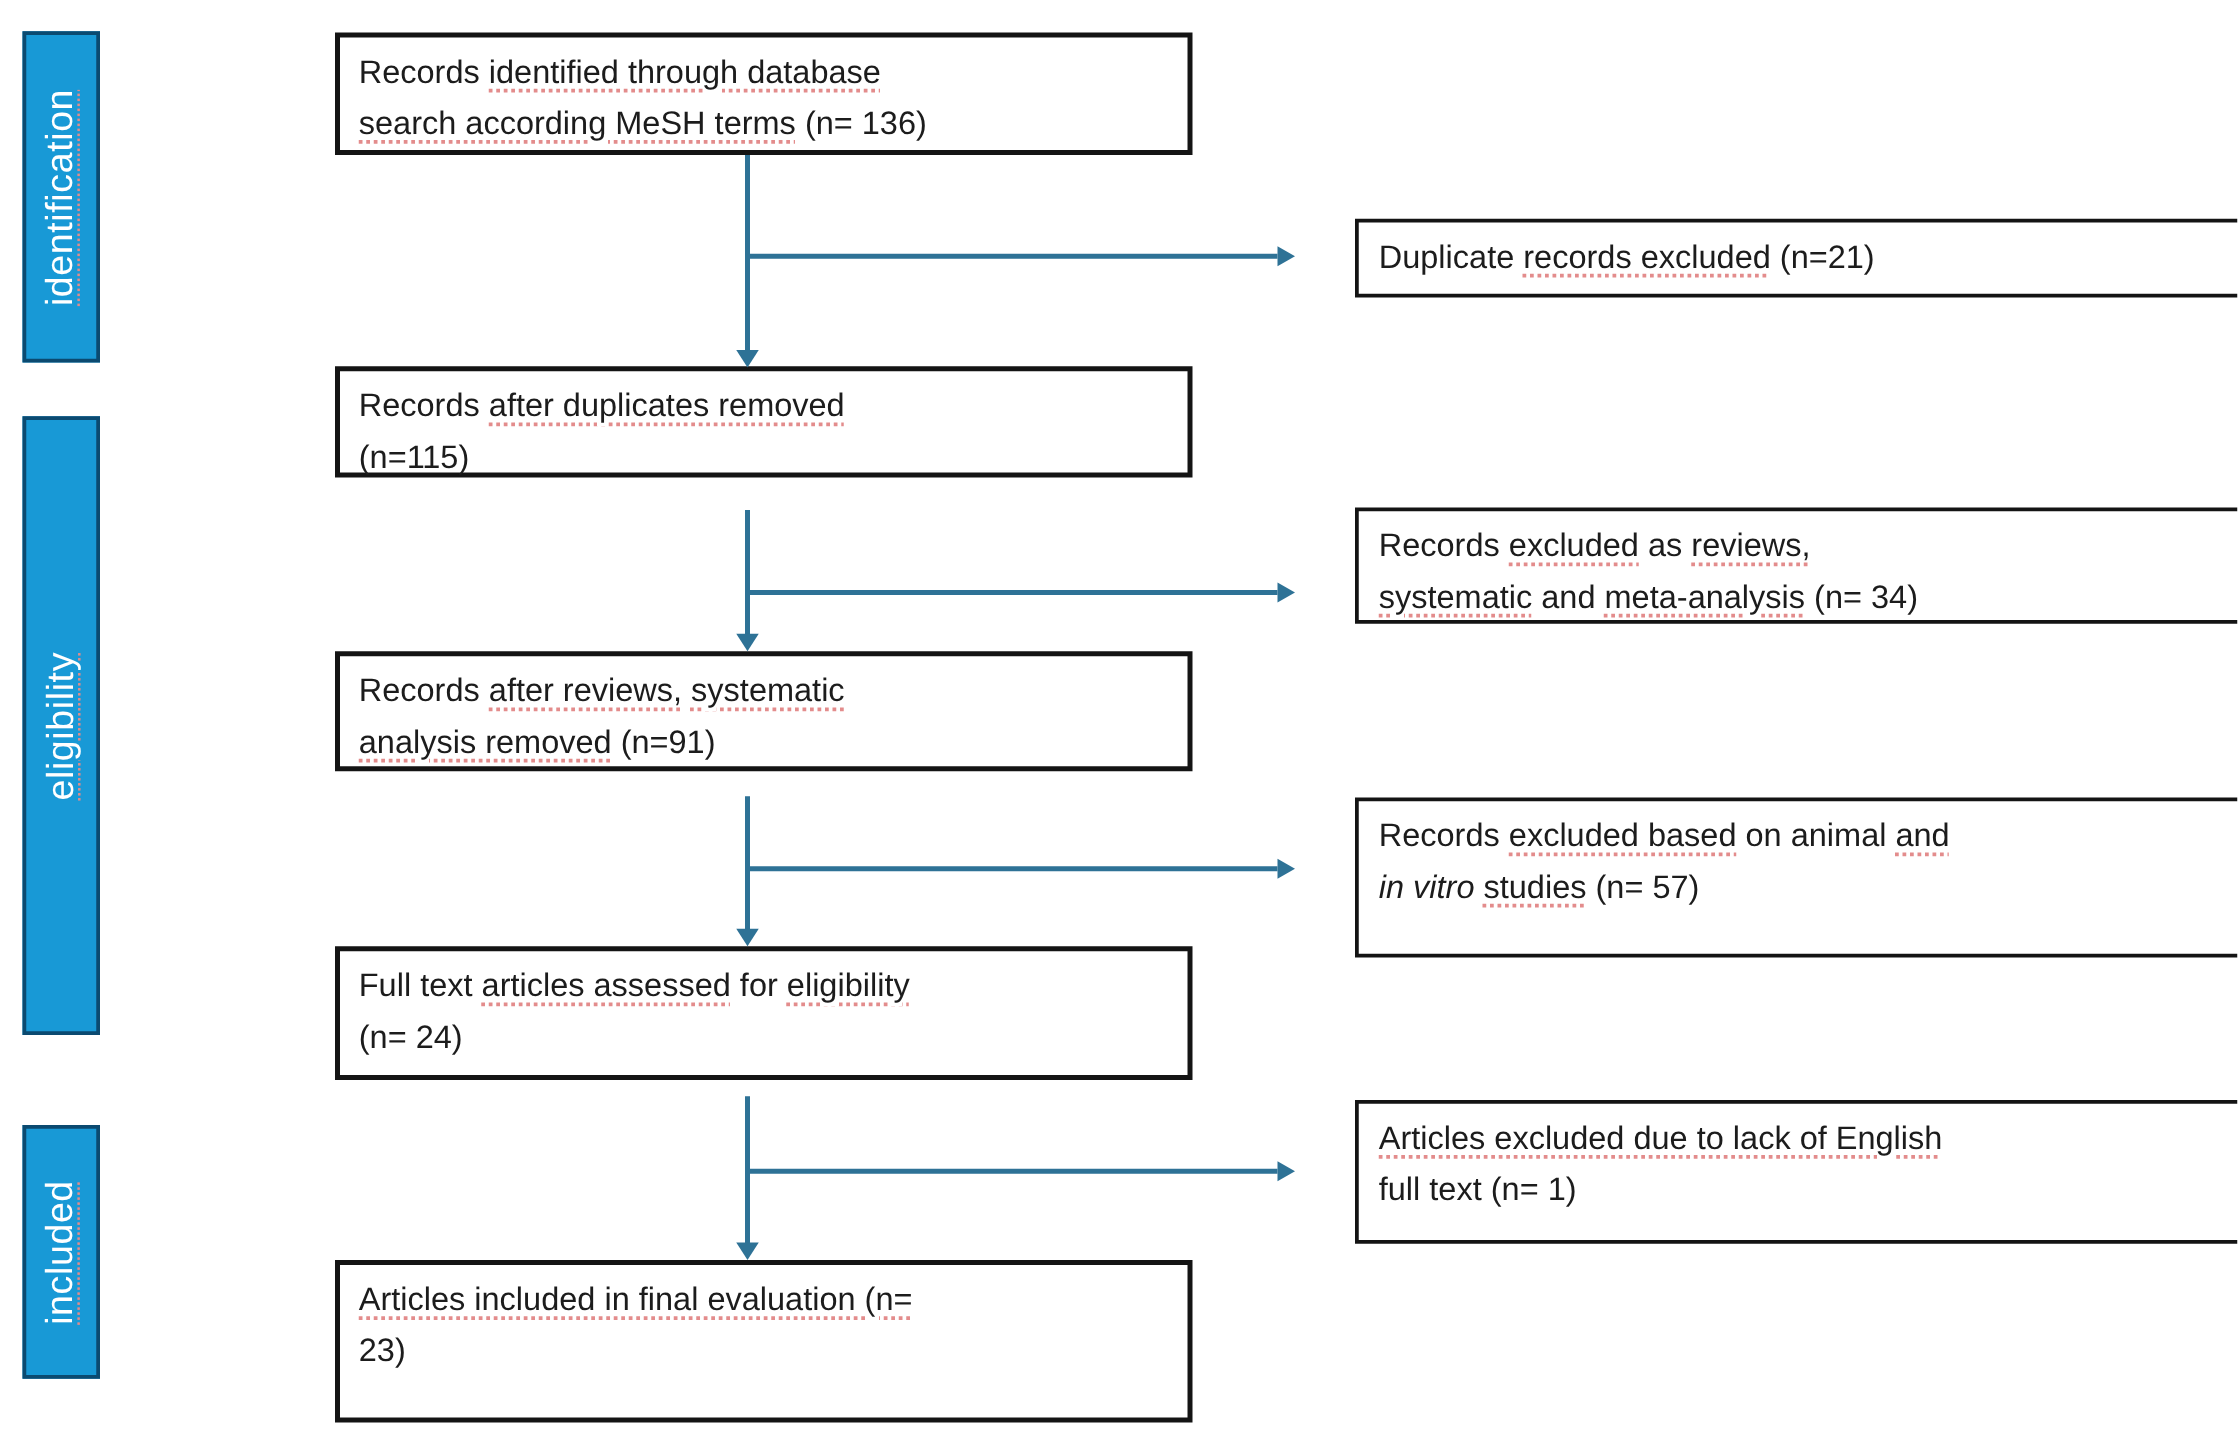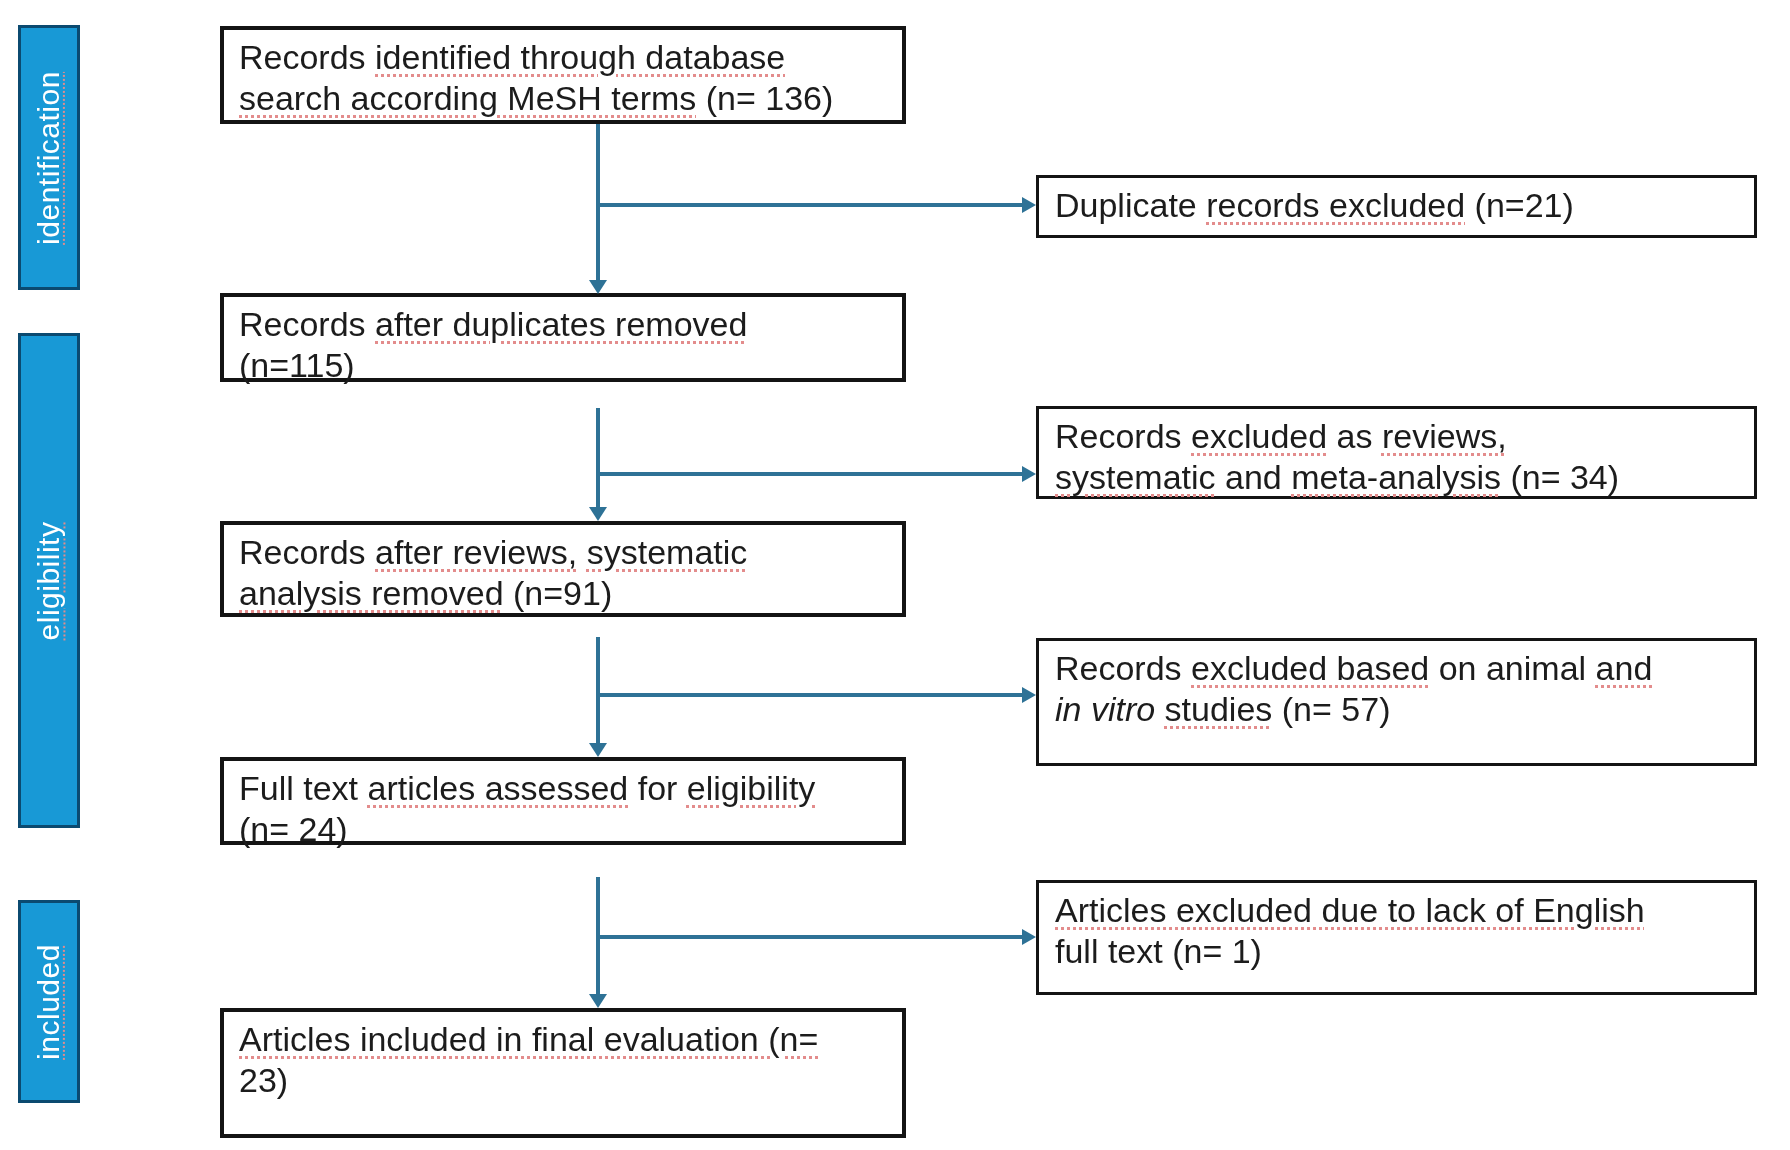--- a/index.html
+++ b/index.html
@@ -11,22 +11,23 @@
     --squiggle:#e38c8c;
     --page_bg:#ffffff;
   }
   html,body{margin:0;padding:0;background:var(--page_bg);}
   .stage{
     position:relative;width:1790px;height:1150px;background:var(--page_bg);
     font-family:"Liberation Sans",sans-serif;color:var(--text);overflow:hidden;
   }
   .box{
     position:absolute;background:#fff;box-sizing:border-box;
-    font-size:34px;line-height:41px;color:var(--text);
+    font-size:26px;line-height:41px;color:var(--text);
     padding:7px 15px;
+    margin-left:48px;
   }
   .box.left{left:220px;width:686px;border:4px solid var(--box_border);}
   .box.right{left:1036px;width:721px;border:3px solid var(--box_border);padding-left:16px;}
   .sq{
     text-decoration-line:underline;
     text-decoration-style:dotted;
     text-decoration-color:var(--squiggle);
     text-decoration-thickness:2.5px;
     text-underline-offset:5px;
   }
@@ -67,21 +68,21 @@
   <div class="side" style="top:333px;height:495px">
     <span class="side-lbl">eligibility</span>
   </div>
   <div class="side" style="top:900px;height:203px">
     <span class="side-lbl">included</span>
   </div>
 
   <div class="box left" style="top:26px;height:98px"><span>Records </span><span class="sq">identified through database</span><br><span class="sq">search according MeSH terms</span><span> (n= 136)</span></div>
   <div class="box left" style="top:293px;height:89px"><span>Records </span><span class="sq">after duplicates removed</span><br><span>(n=115)</span></div>
   <div class="box left" style="top:521px;height:96px"><span>Records </span><span class="sq">after reviews,</span><span> </span><span class="sq">systematic</span><br><span class="sq">analysis removed</span><span> (n=91)</span></div>
-  <div class="box left" style="top:757px;height:88px"><span>Full text </span><span class="sq">articles assessed</span><span> for </span><span class="sq">eligibility</span><br><span>(n= 24)</span></div>
+  <div class="box left" style="top:757px;height:107px"><span>Full text </span><span class="sq">articles assessed</span><span> for </span><span class="sq">eligibility</span><br><span>(n= 24)</span></div>
   <div class="box left" style="top:1008px;height:130px"><span class="sq">Articles included in final evaluation (n=</span><br><span>23)</span></div>
 
   <div class="box right" style="top:175px;height:63px"><span>Duplicate </span><span class="sq">records excluded</span><span> (n=21)</span></div>
   <div class="box right" style="top:406px;height:93px"><span>Records </span><span class="sq">excluded</span><span> as </span><span class="sq">reviews,</span><br><span class="sq">systematic</span><span> and </span><span class="sq">meta-analysis</span><span> (n= 34)</span></div>
   <div class="box right" style="top:638px;height:128px"><span>Records </span><span class="sq">excluded based</span><span> on animal </span><span class="sq">and</span><br><span class="it">in vitro</span><span> </span><span class="sq">studies</span><span> (n= 57)</span></div>
   <div class="box right" style="top:880px;height:115px"><span class="sq">Articles excluded due to lack of English</span><br><span>full text (n= 1)</span></div>
 
   <div class="vline" style="left:596px;top:124px;height:156px"></div>
   <div class="ah-down" style="left:589px;top:280px"></div>
   <div class="hline" style="left:600px;top:203px;width:422px"></div>

